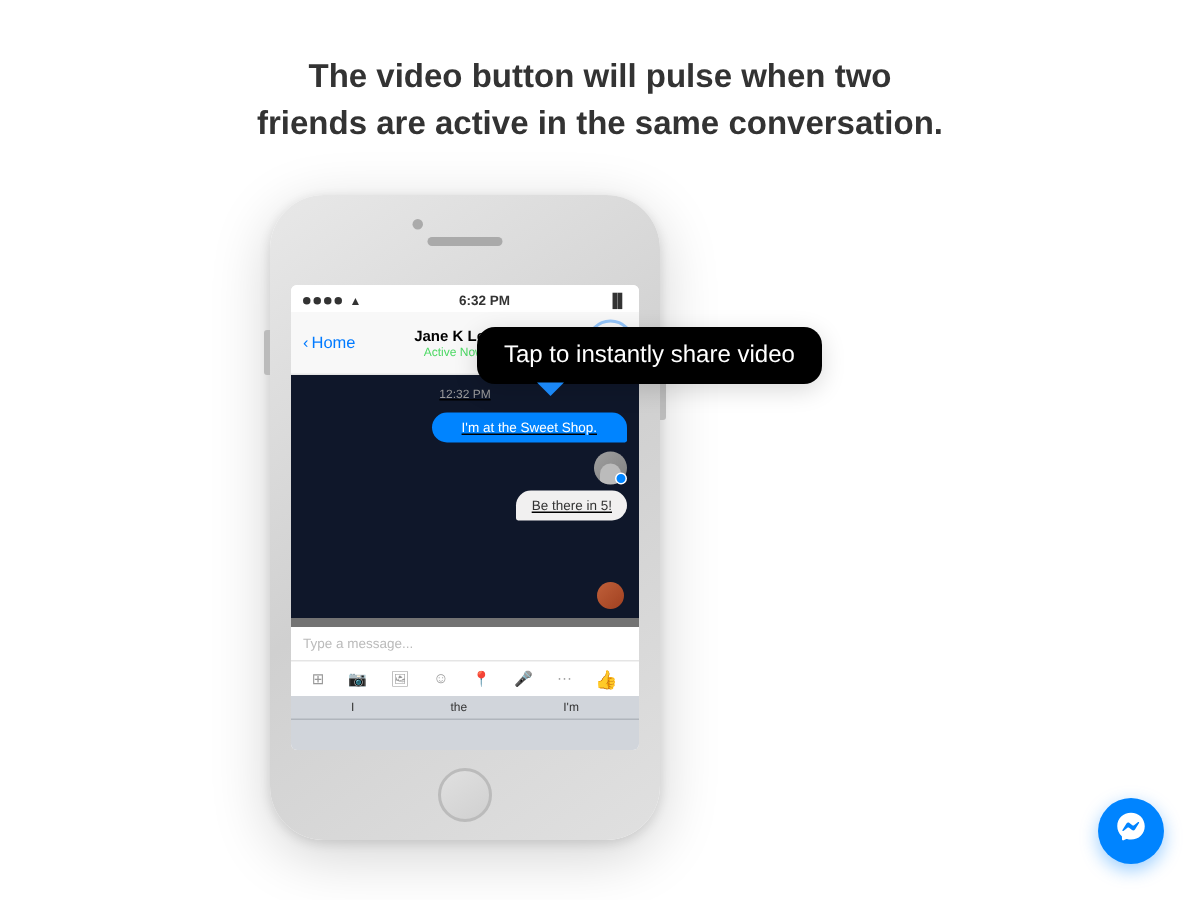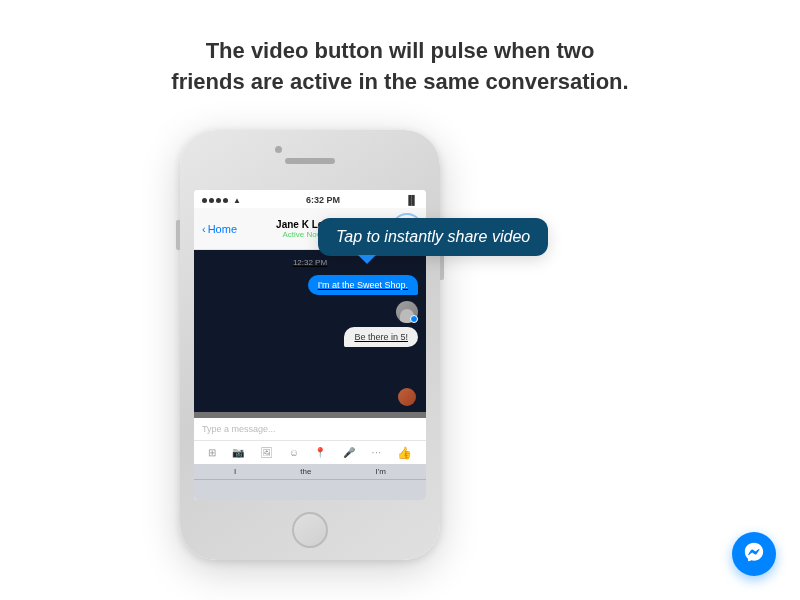--- a/index.html
+++ b/index.html
@@ -225,21 +225,21 @@
     .msg-outgoing {
       display: flex;
       justify-content: flex-end;
       margin-bottom: 6px;
     }
 
     .msg-bubble-out {
       background: #0084ff;
       color: #fff;
       border-radius: 14px 14px 2px 14px;
-      padding: 5px 10px;
+      padding: 5px 20px;
       font-size: 9px;
       max-width: 160px;
     }
 
     .msg-incoming {
       display: flex;
       align-items: flex-end;
       gap: 4px;
       margin-bottom: 6px;
       flex-direction: column;
@@ -336,29 +336,28 @@
       background: #d1d5db;
       height: 16px;
       align-items: center;
     }
 
     
     .tooltip-bubble {
       position: absolute;
       left: 318px;
       top: 218px;
-      background: #0c4a6e;
+      background: #000000;
       color: #fff;
       border-radius: 12px;
       padding: 10px 18px;
       font-size: 16px;
       font-weight: 500;
       white-space: nowrap;
       box-shadow: 0 4px 16px rgba(0,0,0,0.15);
-      font-style: italic;
     }
 
     
     .tooltip-bubble::after {
       content: '';
       position: absolute;
       bottom: -8px;
       left: 40px;
       width: 0; height: 0;
       border-left: 9px solid transparent;

